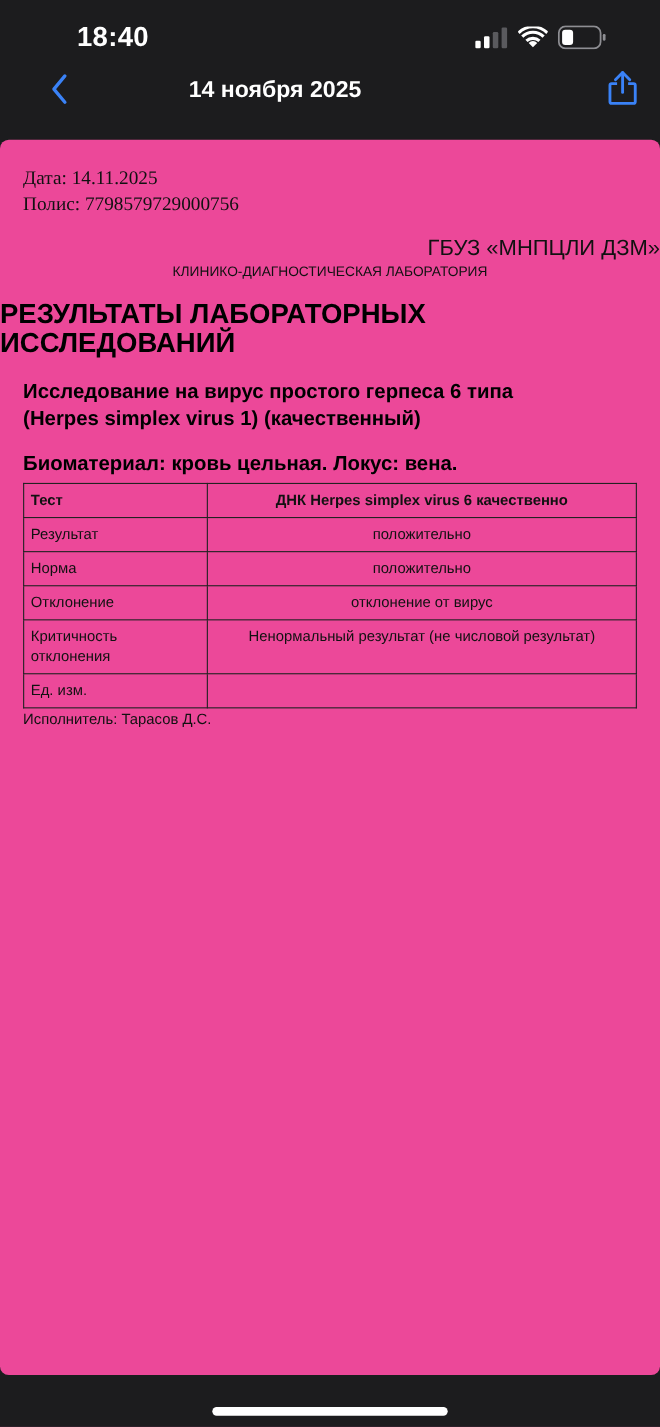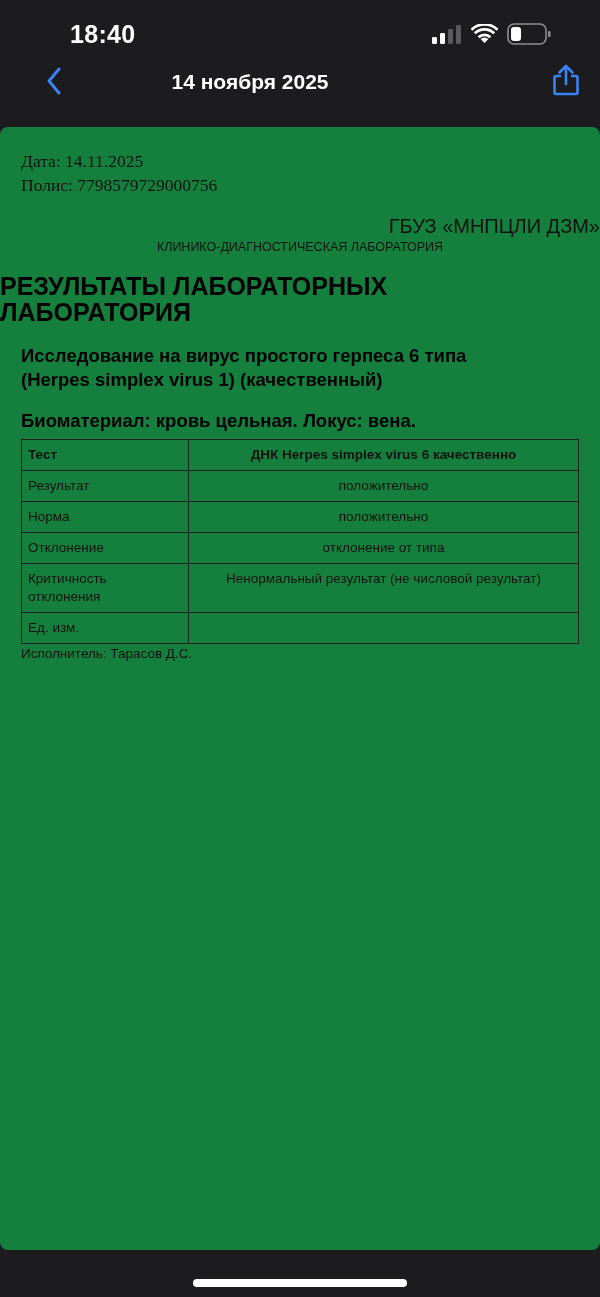--- a/index.html
+++ b/index.html
@@ -8,21 +8,21 @@
 
   .status-bar { position: absolute; left: 0; top: 0; width: 600px; height: 70px; }
   .status-time { position: absolute; left: 70px; top: 20px; color: #fff; font-size: 25px; font-weight: 600; letter-spacing: 0.3px; font-family: "Liberation Sans", sans-serif; text-align: right; }
   .status-icons { position: absolute; left: 432px; top: 24px; height: 24px; display: flex; align-items: center; gap: 9px; }
 
   .nav-bar { position: absolute; left: 0; top: 56px; width: 480px; height: 56px; margin-left: 10px; }
   .nav-back { position: absolute; left: 30px; top: 10px; width: 28px; height: 34px; display: flex; align-items: center; justify-content: center; cursor: pointer; }
   .nav-title { position: absolute; left: 0; right: 0; top: 14px; text-align: center; color: #fff; font-size: 21px; font-weight: 600; }
   .nav-share { position: absolute; left: 538px; top: 8px; width: 36px; height: 36px; display: flex; align-items: center; justify-content: center; cursor: pointer; }
 
-  .doc-sheet { position: absolute; left: 0; top: 127px; width: 600px; height: 1123px; background: #15803d; border-radius: 8px; }
+  .doc-sheet { position: absolute; left: 0; top: 127px; width: 600px; height: 1123px; background: #ec4899; border-radius: 8px; }
 
   .doc-meta { position: absolute; left: 21px; top: 22px; font-family: "Liberation Serif", serif; font-size: 17.5px; line-height: 24px; color: #111; }
 
   .org-name { position: absolute; left: 0; right: 0; top: 88px; text-align: right; font-size: 20px; color: #111; }
   .org-sub { position: absolute; left: 0; right: 0; top: 113px; text-align: center; font-size: 12.5px; color: #111; }
 
   .doc-title { position: absolute; left: 0; right: 0; top: 146px; text-align: left; font-size: 25px; font-weight: 700; line-height: 26px; color: #000; }
 
   .study-name { position: absolute; left: 21px; top: 217px; width: 560px; font-size: 18.5px; font-weight: 700; line-height: 24px; color: #000; }
   .biomaterial { position: absolute; left: 21px; top: 283px; font-size: 18.5px; font-weight: 700; color: #000; }
@@ -95,21 +95,21 @@
   <div class="doc-meta">
     <div>Дата: 14.11.2025</div>
     <div>Полис: 7798579729000756</div>
   </div>
 
   <div class="org-name">ГБУЗ «МНПЦЛИ ДЗМ»</div>
   <div class="org-sub">КЛИНИКО-ДИАГНОСТИЧЕСКАЯ ЛАБОРАТОРИЯ</div>
 
   <div class="doc-title">
     <div>РЕЗУЛЬТАТЫ ЛАБОРАТОРНЫХ</div>
-    <div>ЛАБОРАТОРИЯ</div>
+    <div>ИССЛЕДОВАНИЙ</div>
   </div>
 
   <div class="study-name">
     <div>Исследование на вирус простого герпеса 6 типа</div>
     <div>(Herpes simplex virus 1) (качественный)</div>
   </div>
 
   <div class="biomaterial">Биоматериал: кровь цельная. Локус: вена.</div>
 
   <table class="results-table">
@@ -121,21 +121,21 @@
     <tr class="row">
       <td class="col-label">Результат</td>
       <td class="col-value">положительно</td>
     </tr>
     <tr class="row">
       <td class="col-label">Норма</td>
       <td class="col-value">положительно</td>
     </tr>
     <tr class="row">
       <td class="col-label">Отклонение</td>
-      <td class="col-value">отклонение от типа</td>
+      <td class="col-value">отклонение от вирус</td>
     </tr>
     <tr class="tall">
       <td class="col-label">
         <div>Критичность</div>
         <div>отклонения</div>
       </td>
       <td class="col-value">Ненормальный результат (не числовой результат)</td>
     </tr>
     <tr class="row">
       <td class="col-label">Ед. изм.</td>

